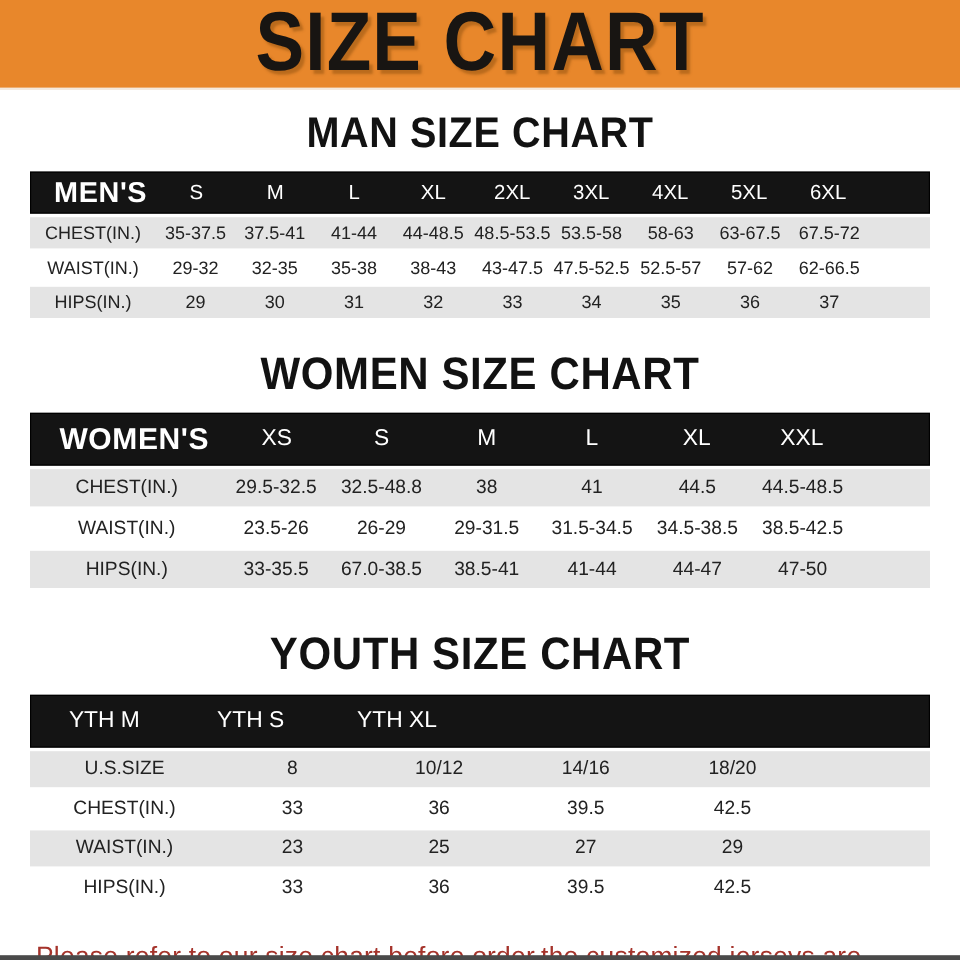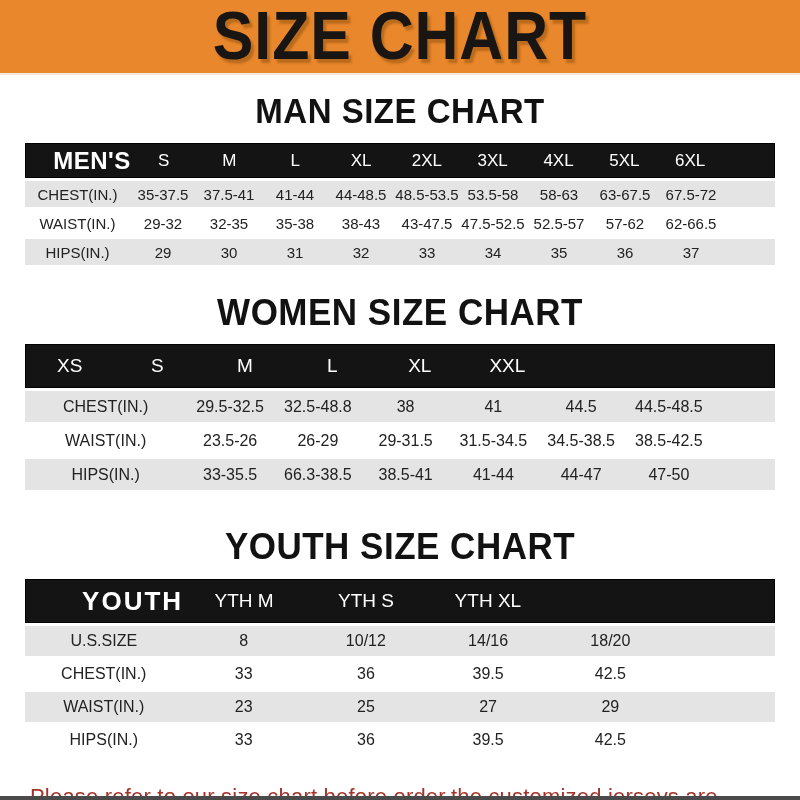--- a/index.html
+++ b/index.html
@@ -40,21 +40,21 @@
   
   .tbl { width: 750px; margin: 0 auto; }
   .thead {
     display: flex; align-items: center;
     background: #141414; color: #ffffff;
     border: 1px solid #000; margin-bottom: 3px;
   }
   .sec-0 .thead { height: 35px; }
   .sec-1 .thead, .sec-2 .thead { height: 44px; }
   .thead .label {
-    font-weight: 800; text-align: right; padding-left: 11px;
+    font-weight: 800; text-align: center; padding-left: 11px;
     letter-spacing: 0.5px; white-space: nowrap;
   }
   .sec-0 .thead .label { font-size: 24px; }
   .sec-1 .thead .label { font-size: 25px; }
   .sec-2 .thead .label { font-size: 26px; letter-spacing: 2px; }
   .thead .cell { text-align: center; }
   .sec-0 .thead .cell { font-size: 17px; }
   .sec-1 .thead .cell, .sec-2 .thead .cell { font-size: 19px; }
 
   .trow { display: flex; align-items: center; margin-bottom: 3px; background: #ffffff; }
@@ -153,20 +153,21 @@
             <div class="cell">37</div>
             <div class="filler"></div>
           </div>
         </div>
       </div>
     </section>
     <section class="sec-1">
       <h2>WOMEN SIZE CHART</h2>
       <div class="tbl">
         <div class="thead">
+          <div class="label">WOMEN'S</div>
           <div class="cell">XS</div>
           <div class="cell">S</div>
           <div class="cell">M</div>
           <div class="cell">L</div>
           <div class="cell">XL</div>
           <div class="cell">XXL</div>
           <div class="filler"></div>
         </div>
         <div class="rows">
           <div class="trow">
@@ -185,35 +186,34 @@
             <div class="cell">26-29</div>
             <div class="cell">29-31.5</div>
             <div class="cell">31.5-34.5</div>
             <div class="cell">34.5-38.5</div>
             <div class="cell">38.5-42.5</div>
             <div class="filler"></div>
           </div>
           <div class="trow">
             <div class="label">HIPS(IN.)</div>
             <div class="cell">33-35.5</div>
-            <div class="cell">66.3-38.5</div>
+            <div class="cell">67.0-38.5</div>
             <div class="cell">38.5-41</div>
             <div class="cell">41-44</div>
             <div class="cell">44-47</div>
             <div class="cell">47-50</div>
             <div class="filler"></div>
           </div>
         </div>
       </div>
     </section>
     <section class="sec-2">
       <h2>YOUTH SIZE CHART</h2>
       <div class="tbl">
         <div class="thead">
-          <div class="label">YOUTH</div>
           <div class="cell">YTH M</div>
           <div class="cell">YTH S</div>
           <div class="cell">YTH XL</div>
           <div class="filler"></div>
         </div>
         <div class="rows">
           <div class="trow">
             <div class="label">U.S.SIZE</div>
             <div class="cell">8</div>
             <div class="cell">10/12</div>

